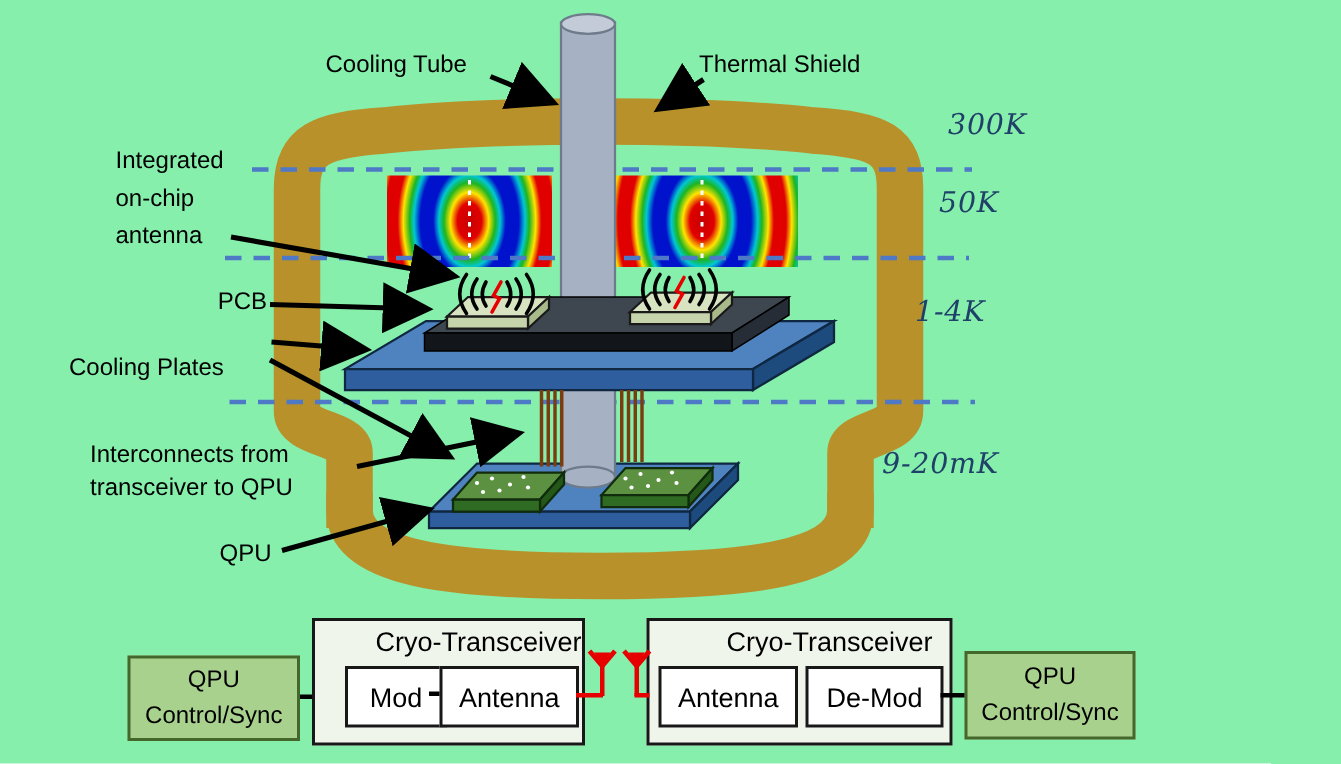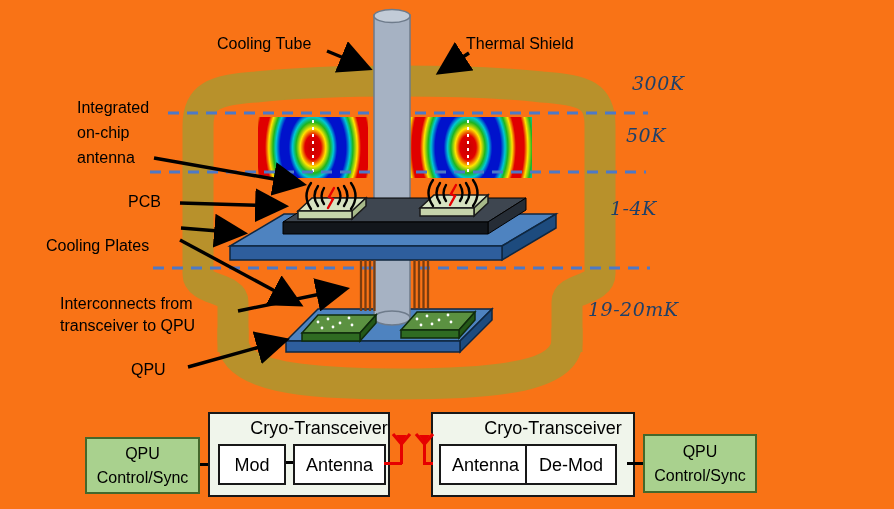--- a/index.html
+++ b/index.html
@@ -1,24 +1,24 @@
 <!DOCTYPE html>
 <html><head>
 <meta charset="utf-8">
 <style>
   * { margin:0; padding:0; box-sizing:border-box; }
   html,body { background:#ffffff; }
   #stage {
-    position:relative; width:894px; height:509px; background:#f97316;
+    position:relative; width:894px; height:509px; background:#86efac;
     font-family:"Liberation Sans", sans-serif; overflow:hidden;
   }
   #diagram-svg { position:absolute; left:0; top:0; }
 
   .lbl { position:absolute; color:#000; font:400 16px/1.28 "Liberation Sans",sans-serif; white-space:pre-line; }
-  .lbl.right { }
+  .lbl.right { text-align:right; }
   .temp { position:absolute; color:#1F4068; font:italic 400 19px/1.1 "DejaVu Serif", serif; letter-spacing:.5px; }
 
   .gbox {
     position:absolute; background:#A9D18E; border:2px solid #44682c;
     display:flex; align-items:center; justify-content:center; text-align:center;
     font:400 16px/1.45 "Liberation Sans",sans-serif; color:#000; white-space:pre-line;
   }
   .cryo {
     position:absolute; background:#F0F5EB; border:2px solid #181818;
   }
@@ -220,35 +220,35 @@
   <div class="lbl" style="left:466px;top:34px;">Thermal Shield</div>
   <div class="lbl right" style="left:128px;top:192px;width:50px;">PCB</div>
   <div class="lbl" style="left:46px;top:236px;">Cooling Plates</div>
   <div class="lbl" style="left:60px;top:293px;line-height:22px;">Interconnects from
 transceiver to QPU</div>
   <div class="lbl right" style="left:131px;top:360px;width:50px;">QPU</div>
 
   <div class="temp" style="left:612px;top:73px;margin-left:20px;">300K</div>
   <div class="temp" style="left:626px;top:125px;">50K</div>
   <div class="temp" style="left:610px;top:198px;">1-4K</div>
-  <div class="temp" style="left:588px;top:299px;">19-20mK</div>
+  <div class="temp" style="left:588px;top:299px;">9-20mK</div>
 
   <div class="gbox" style="left:85px;top:437px;width:115px;height:57px;">QPU
 Control/Sync</div>
 
   <div class="cryo" style="left:208px;top:412px;width:182px;height:85px;">
     <div class="cryo-title">Cryo-Transceiver</div>
-    <div class="wbox" style="left:8px;top:30px;width:68px;height:41px;">Mod</div>
+    <div class="wbox" style="left:20px;top:30px;width:68px;height:41px;">Mod</div>
     <div class="wbox" style="left:83px;top:30px;width:93px;height:41px;">Antenna</div>
   </div>
 
   <div class="cryo" style="left:431px;top:412px;width:204px;height:85px;">
     <div class="cryo-title">Cryo-Transceiver</div>
     <div class="wbox" style="left:6px;top:30px;width:93px;height:41px;">Antenna</div>
-    <div class="wbox" style="left:92px;top:30px;width:92px;height:41px;">De-Mod</div>
+    <div class="wbox" style="left:104px;top:30px;width:92px;height:41px;">De-Mod</div>
   </div>
 
   <div class="gbox" style="left:643px;top:434px;width:114px;height:59px;">QPU
 Control/Sync</div>
 
   <div class="conn" style="left:200px;top:463px;width:8px;"></div>
   <div class="conn" style="left:286px;top:461px;width:7px;"></div>
   <div class="conn" style="left:627px;top:462px;width:16px;"></div>
 
   <div class="rline" style="left:384px;top:462px;width:18px;height:3px;"></div>

